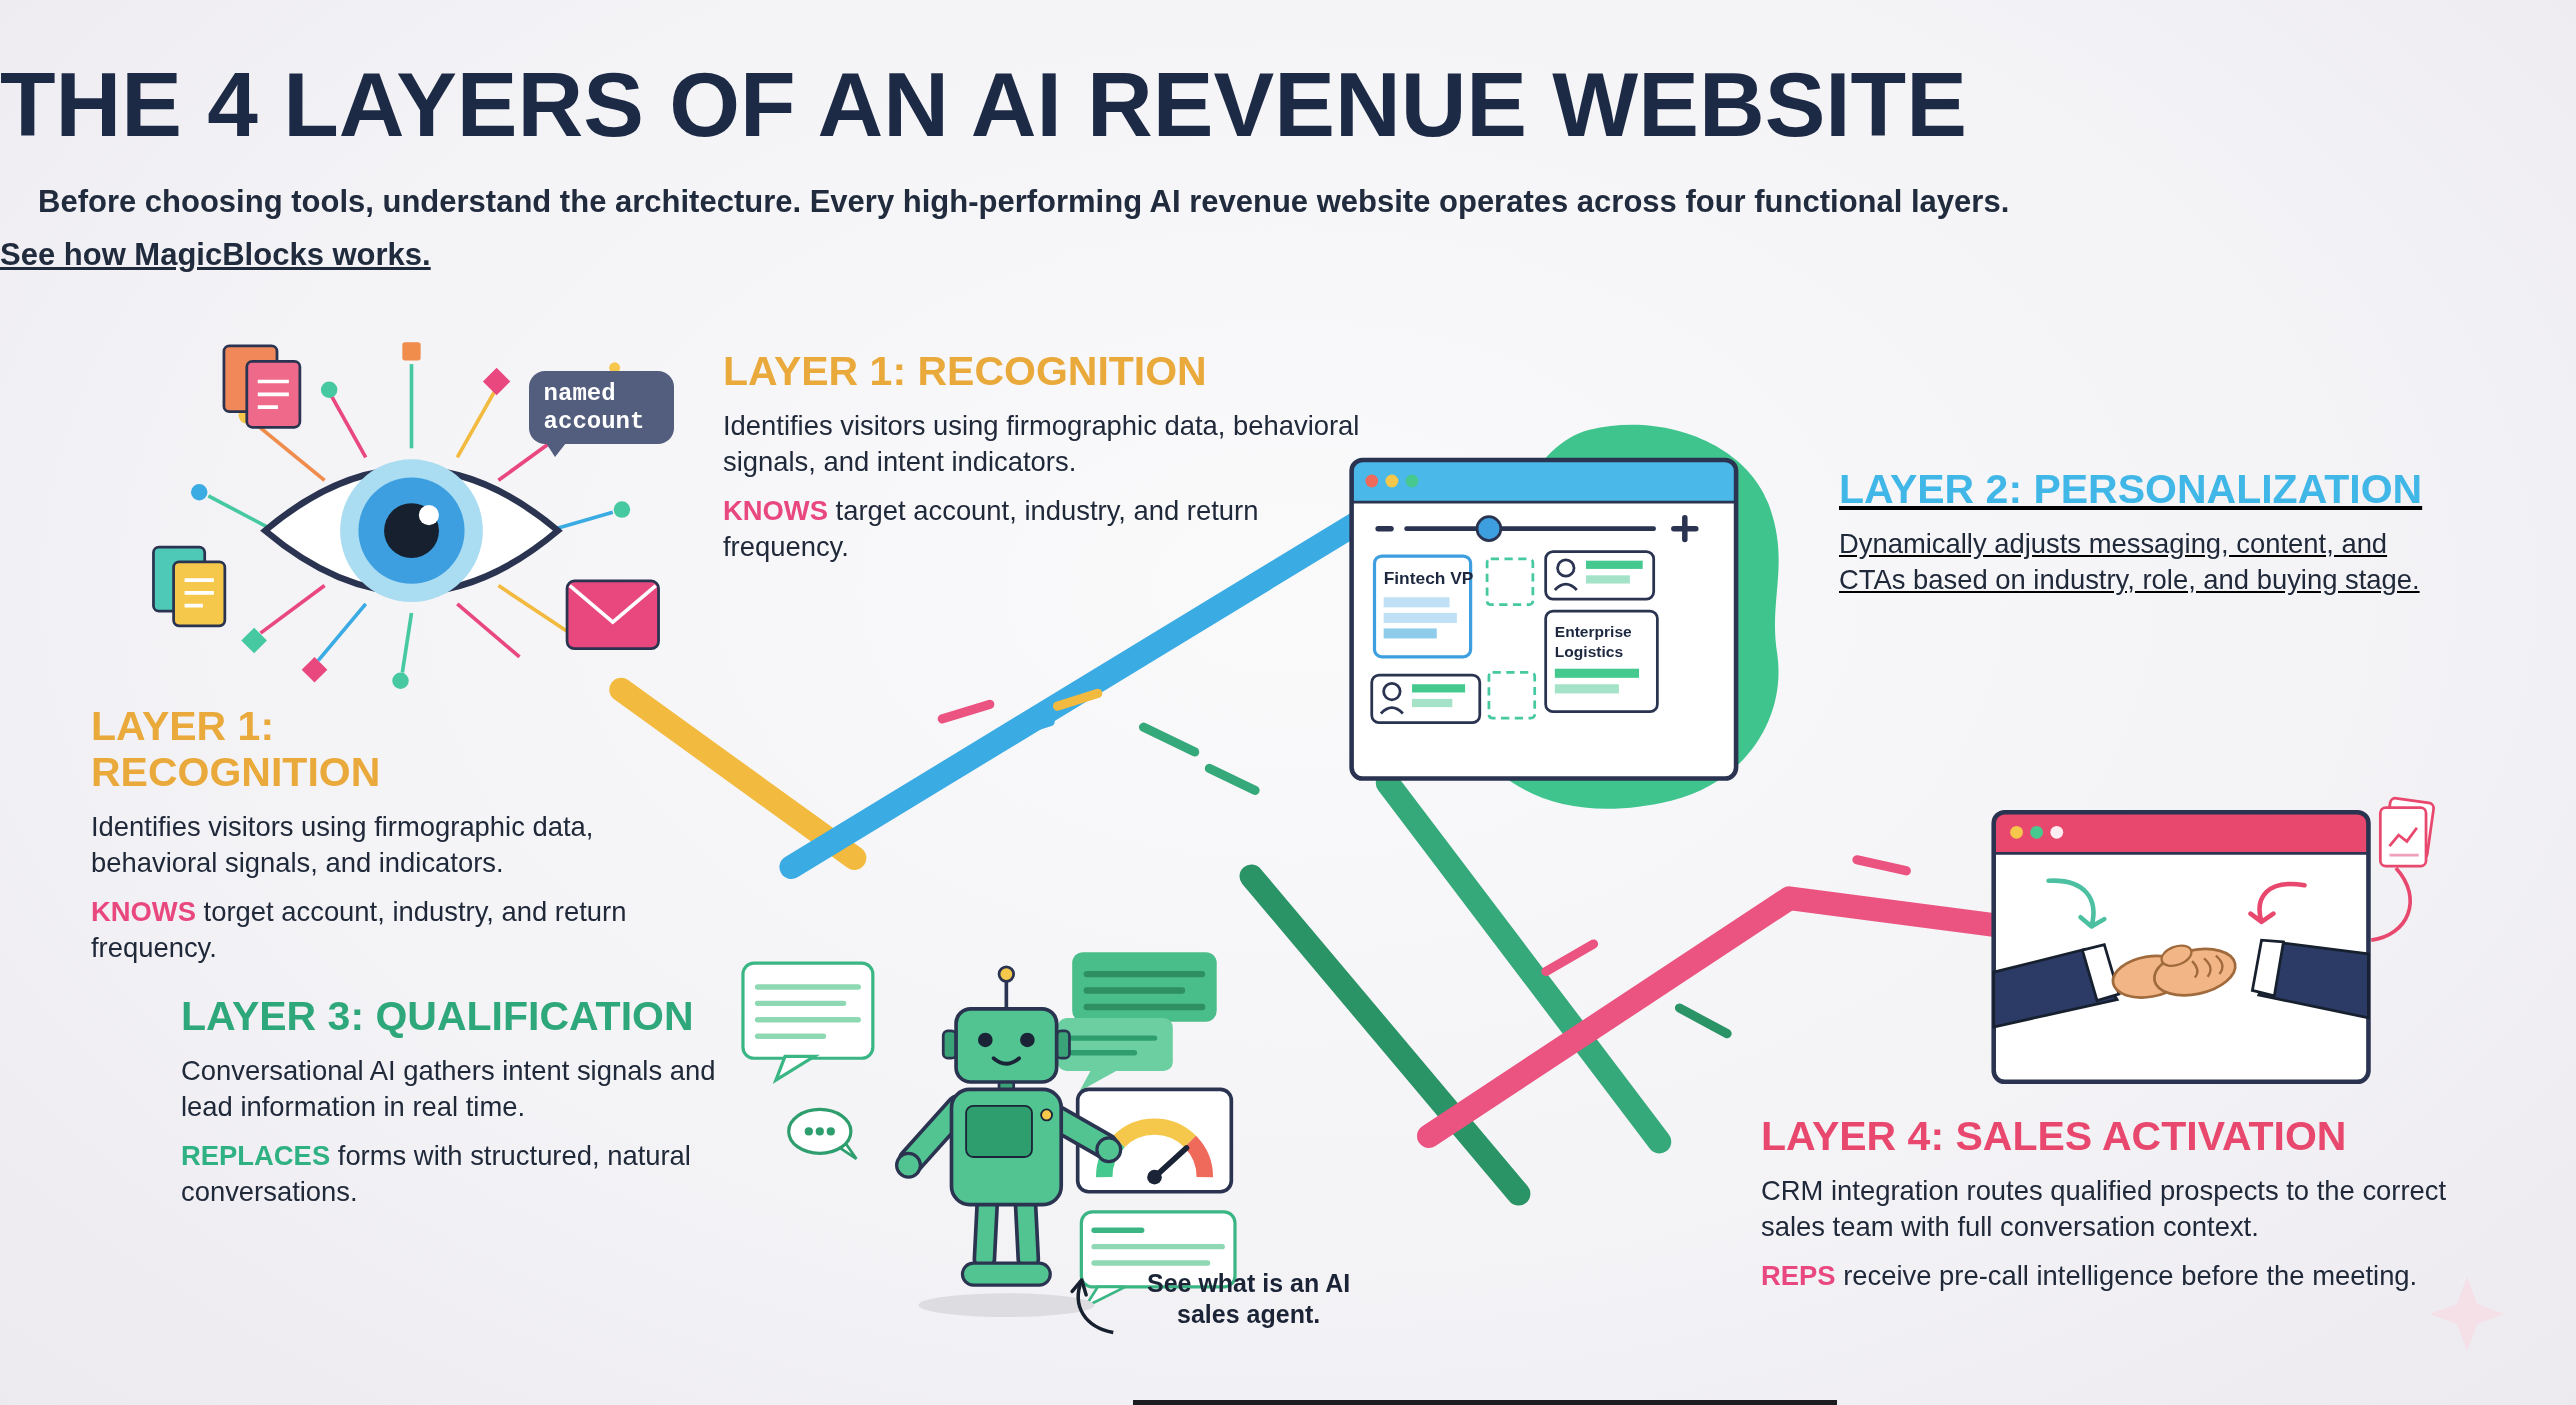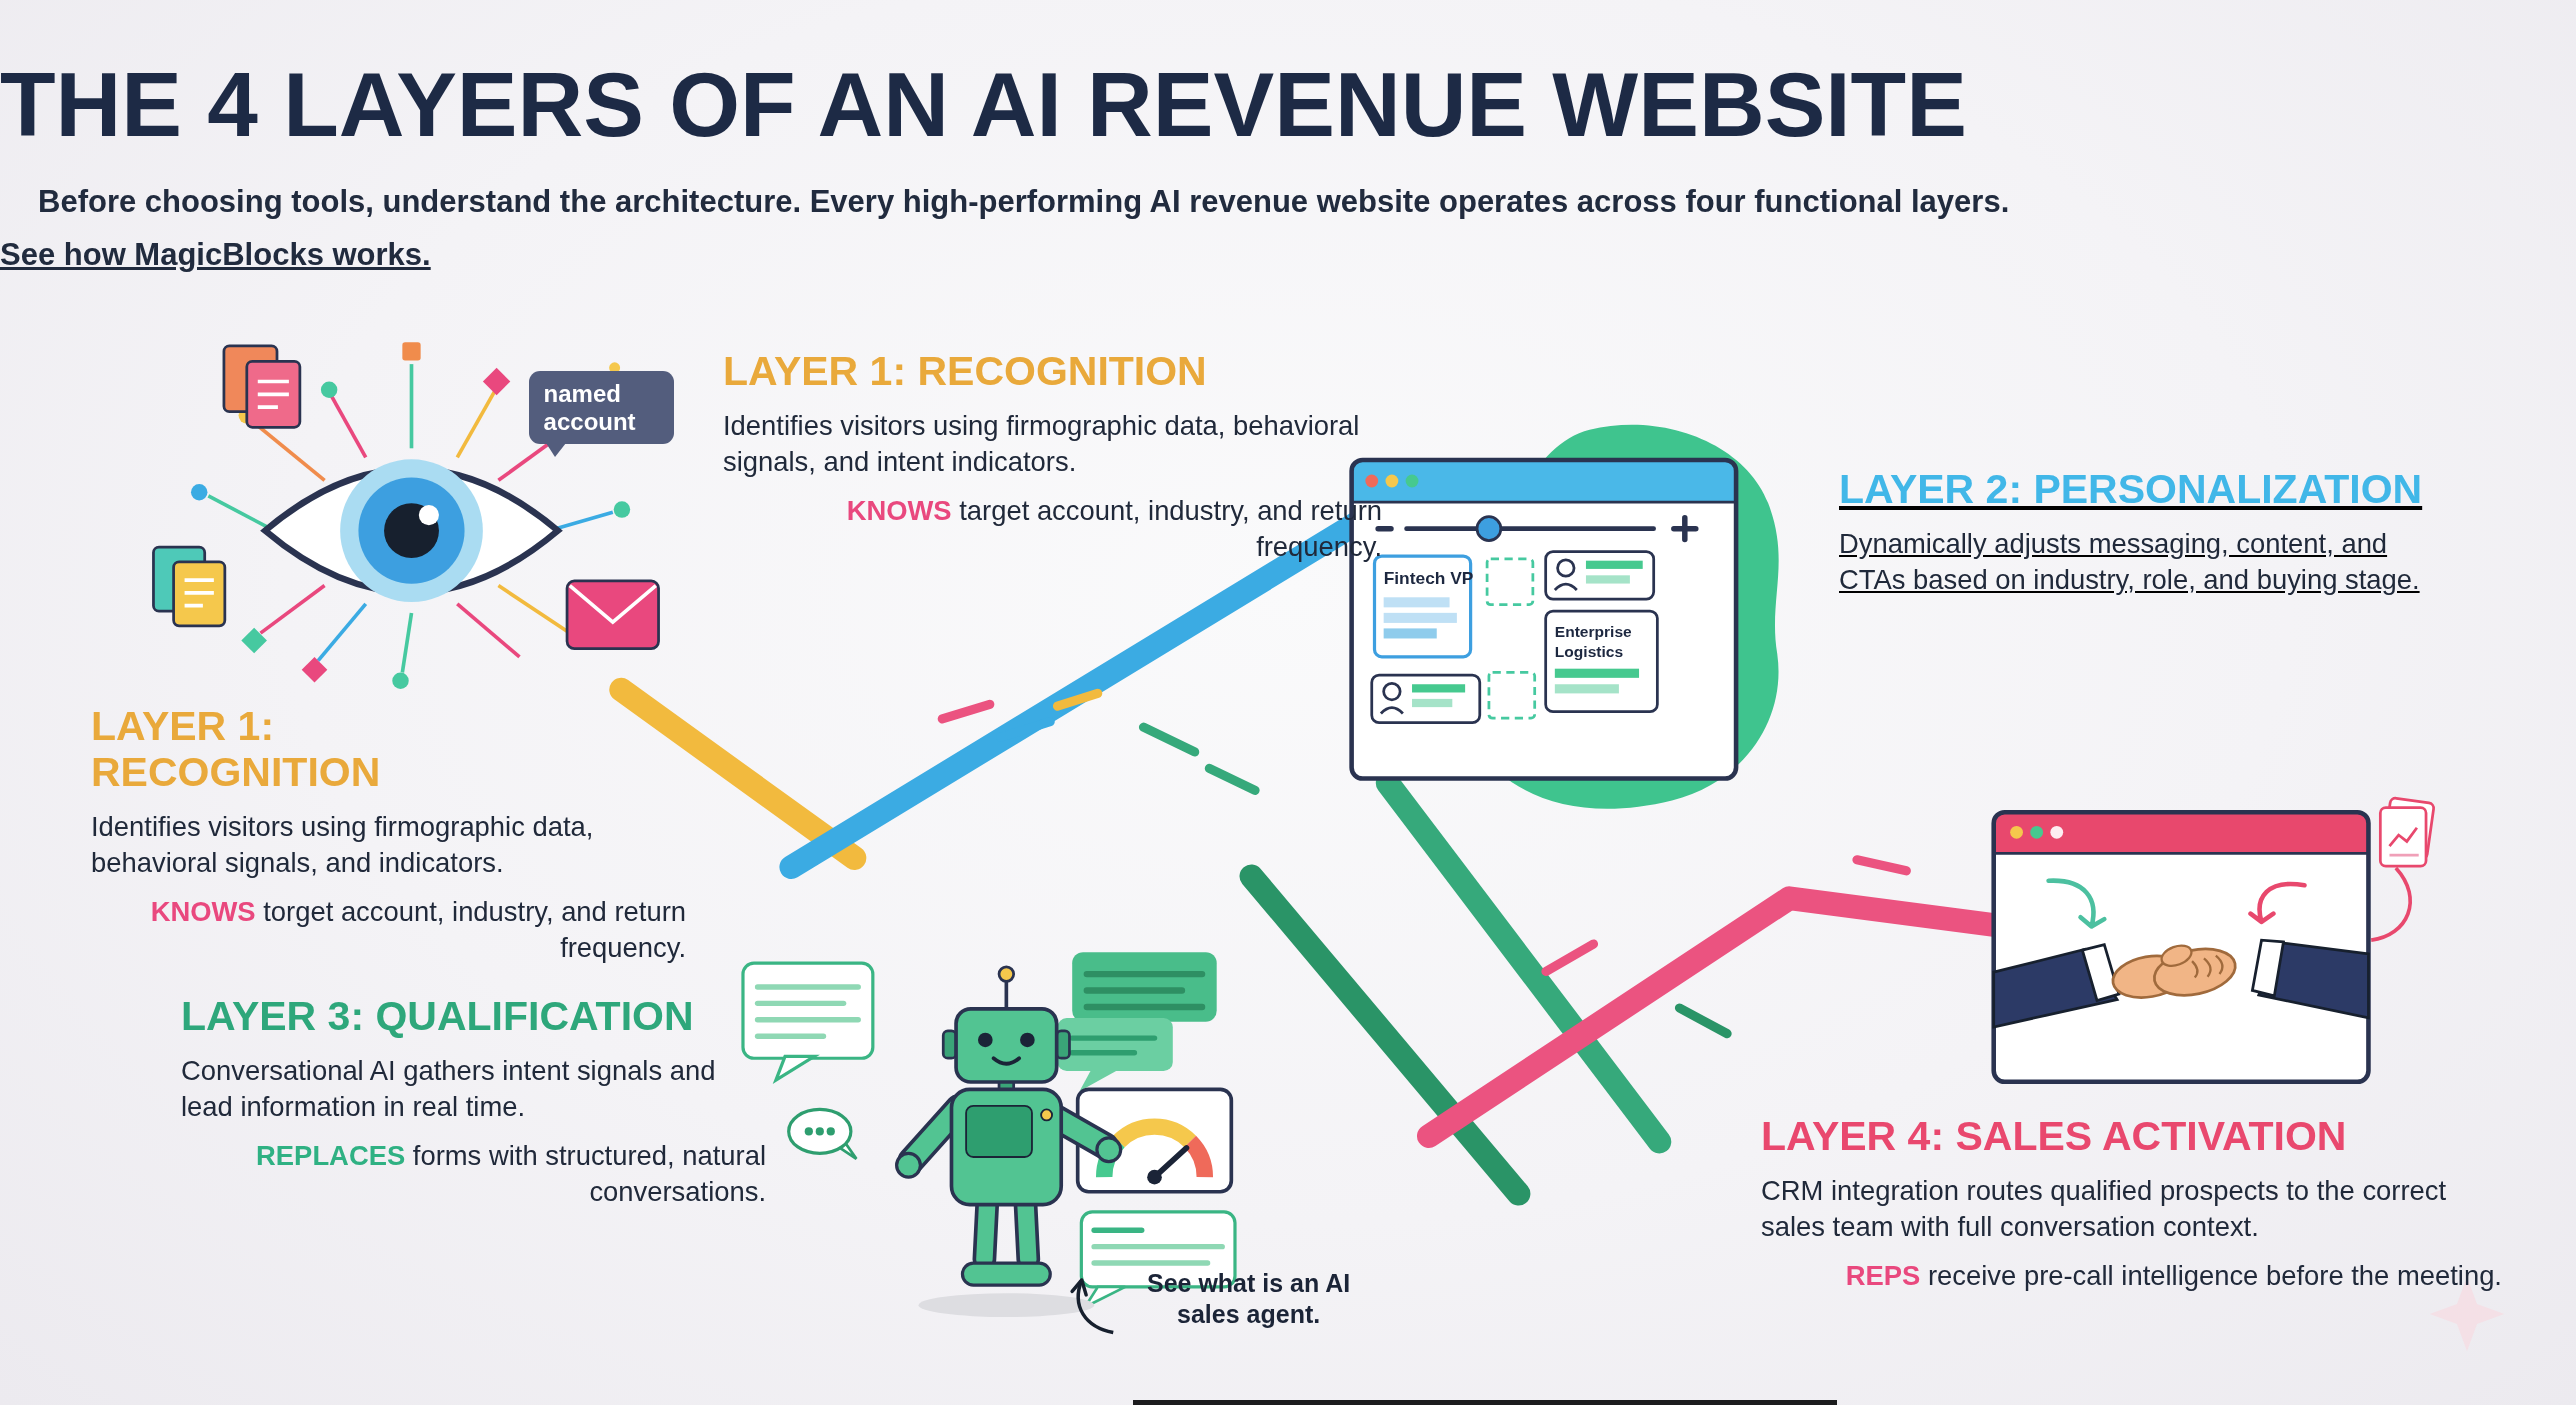--- a/index.html
+++ b/index.html
@@ -13,32 +13,32 @@
   .connectors { position:absolute; left:0; top:0; z-index:1; }
   .illus { position:absolute; z-index:2; }
   .header { position:absolute; left:0; top:53px; width:100%; text-align:left; z-index:3; }
   .title { font-size:91px; font-weight:800; color:#1d2a45; letter-spacing:0; }
   .subtitle { margin-top:27.4px; font-size:31px; font-weight:600; color:#212b3e;padding-left:38px; }
   .link { display:inline-block; margin-top:16.5px; font-size:31px; font-weight:600;
           color:#212b3e; text-decoration:underline; cursor:pointer; }
   .block { position:absolute; z-index:3; }
   .block h2 { font-size:41px; font-weight:800; line-height:1.12; }
   .block p { font-size:27.4px; font-weight:400; color:#20293a; line-height:1.32; margin-top:12.8px; }
-  .kwline { margin-top:16.5px;text-align:right; }
+  .kwline { margin-top:16.5px; }
   .kw { font-weight:700; }
   .c-yellow { color:#e9a93b; }
   .c-blue   { color:#41b7e8; }
   .c-green  { color:#2ea77b; }
   .c-pink   { color:#e9486e; }
   .kw-pink  { color:#e9487e; }
   .kw-green { color:#2fb183; }
   .named-tag {
     position:absolute; left:392px; top:60px; width:145px;
     background:#535d7d; color:#ffffff; font-size:24px; font-weight:700; line-height:1.15;
-    padding:9.1px 14.6px; border-radius:11px;
+    padding:9.1px 14.6px; border-radius:16px;font-family:Liberation Mono, monospace;
   }
   .named-tag::after {
     content:""; position:absolute; left:16.5px; bottom:-12.8px;
     border-left:9.1px solid transparent; border-right:11px solid transparent;
     border-top:14.6px solid #535d7d;
   }
   .svg-card-title { font-family:"Liberation Sans","DejaVu Sans",sans-serif; font-weight:700; fill:#1d2840; }
   .caption { position:absolute; left:1059px; top:1268px; width:293px; display:flex; gap:25px; z-index:3; }
   .caption-text { width:216px; font-size:25px; font-weight:600; color:#1b2437; line-height:1.25; text-align:center; }
   .bottom-strip { position:absolute; left:1133px; bottom:0; width:704px; height:4.6px; background:#1c1c1e; z-index:4; }

